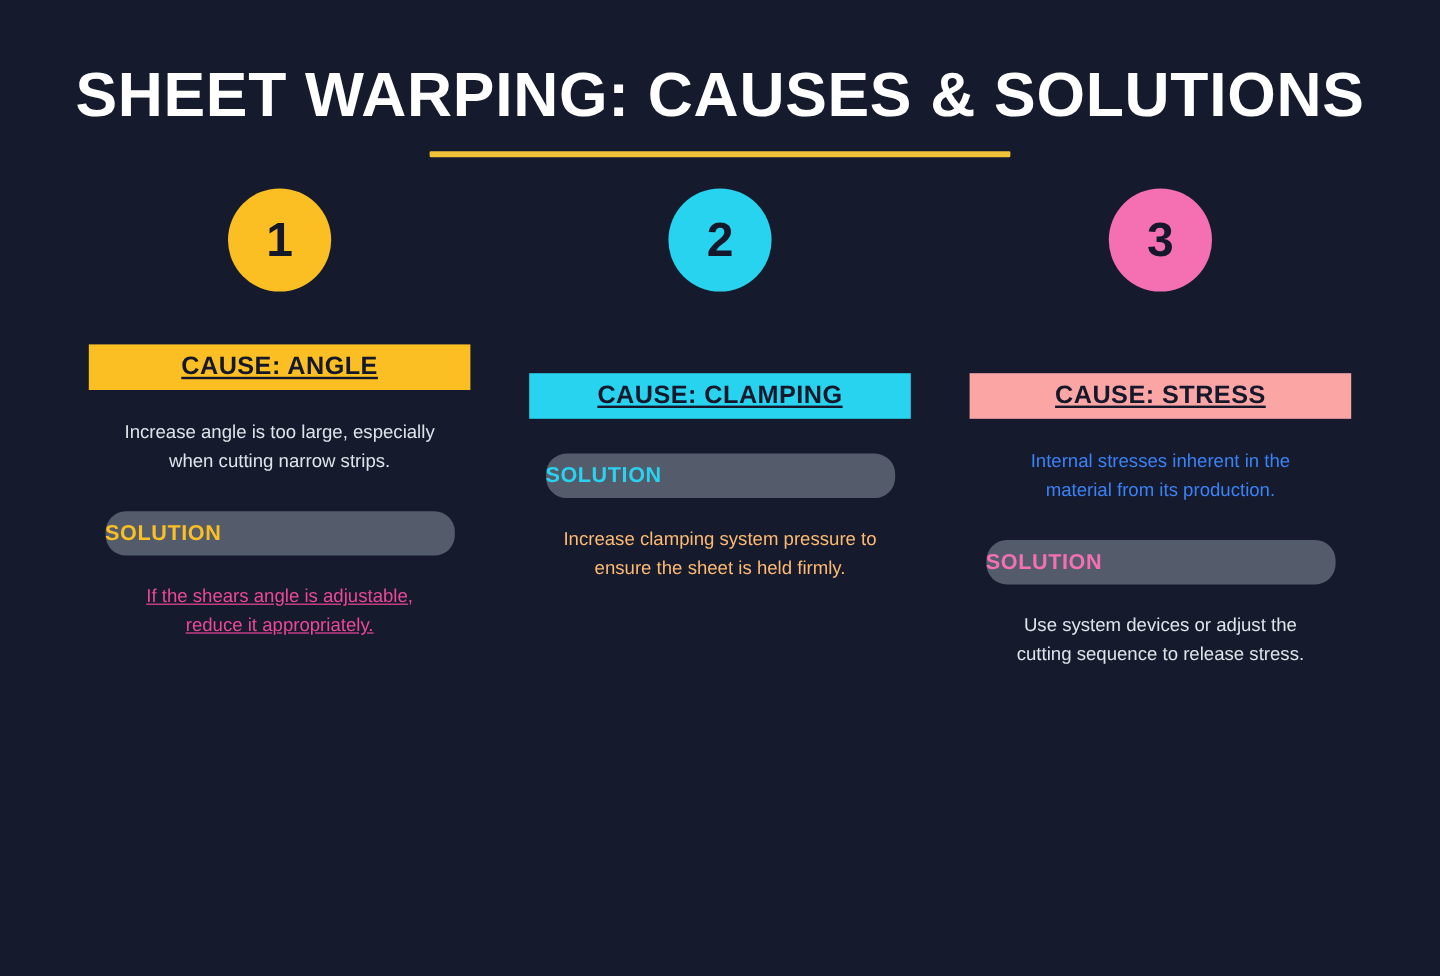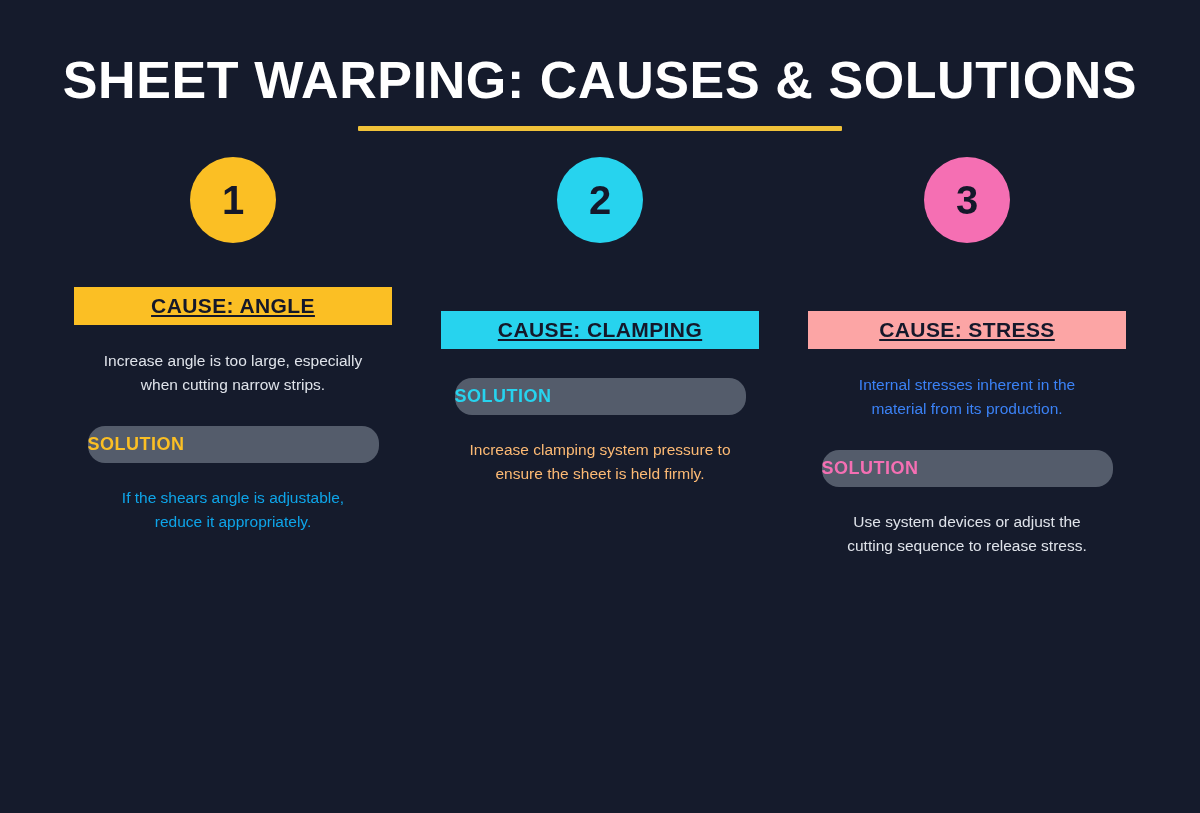--- a/index.html
+++ b/index.html
@@ -141,21 +141,21 @@
 
     <div class="column col-1">
       <div class="step-circle" style="background: rgb(251, 191, 36); color: rgb(20, 24, 42);">
         <span>1</span>
       </div>
       <div class="cause-badge" style="background: rgb(251, 191, 36); color: rgb(20, 24, 42);">CAUSE: ANGLE</div>
       <div class="body-text" style="color: rgb(223, 227, 234);">Increase angle is too large, especially when cutting narrow strips.</div>
       <div class="solution-bar" style="background: rgb(84, 92, 107);">
         <span style="color: rgb(251, 191, 36);">SOLUTION</span>
       </div>
-      <div class="solution-text" style="color: #0ea5e9;">If the shears angle is adjustable, reduce it appropriately.</div>
+      <div class="solution-text" style="color: #ec4899; text-decoration: underline;">If the shears angle is adjustable, reduce it appropriately.</div>
     </div>
 
     <div class="column col-2">
       <div class="step-circle" style="background: rgb(39, 211, 238); color: rgb(20, 24, 42);">
         <span>2</span>
       </div>
       <div class="cause-badge" style="background: rgb(39, 211, 238); color: rgb(20, 24, 42);">CAUSE: CLAMPING</div>
       <div class="solution-bar" style="background: rgb(84, 92, 107);">
         <span style="color: rgb(39, 211, 238);">SOLUTION</span>
       </div>

